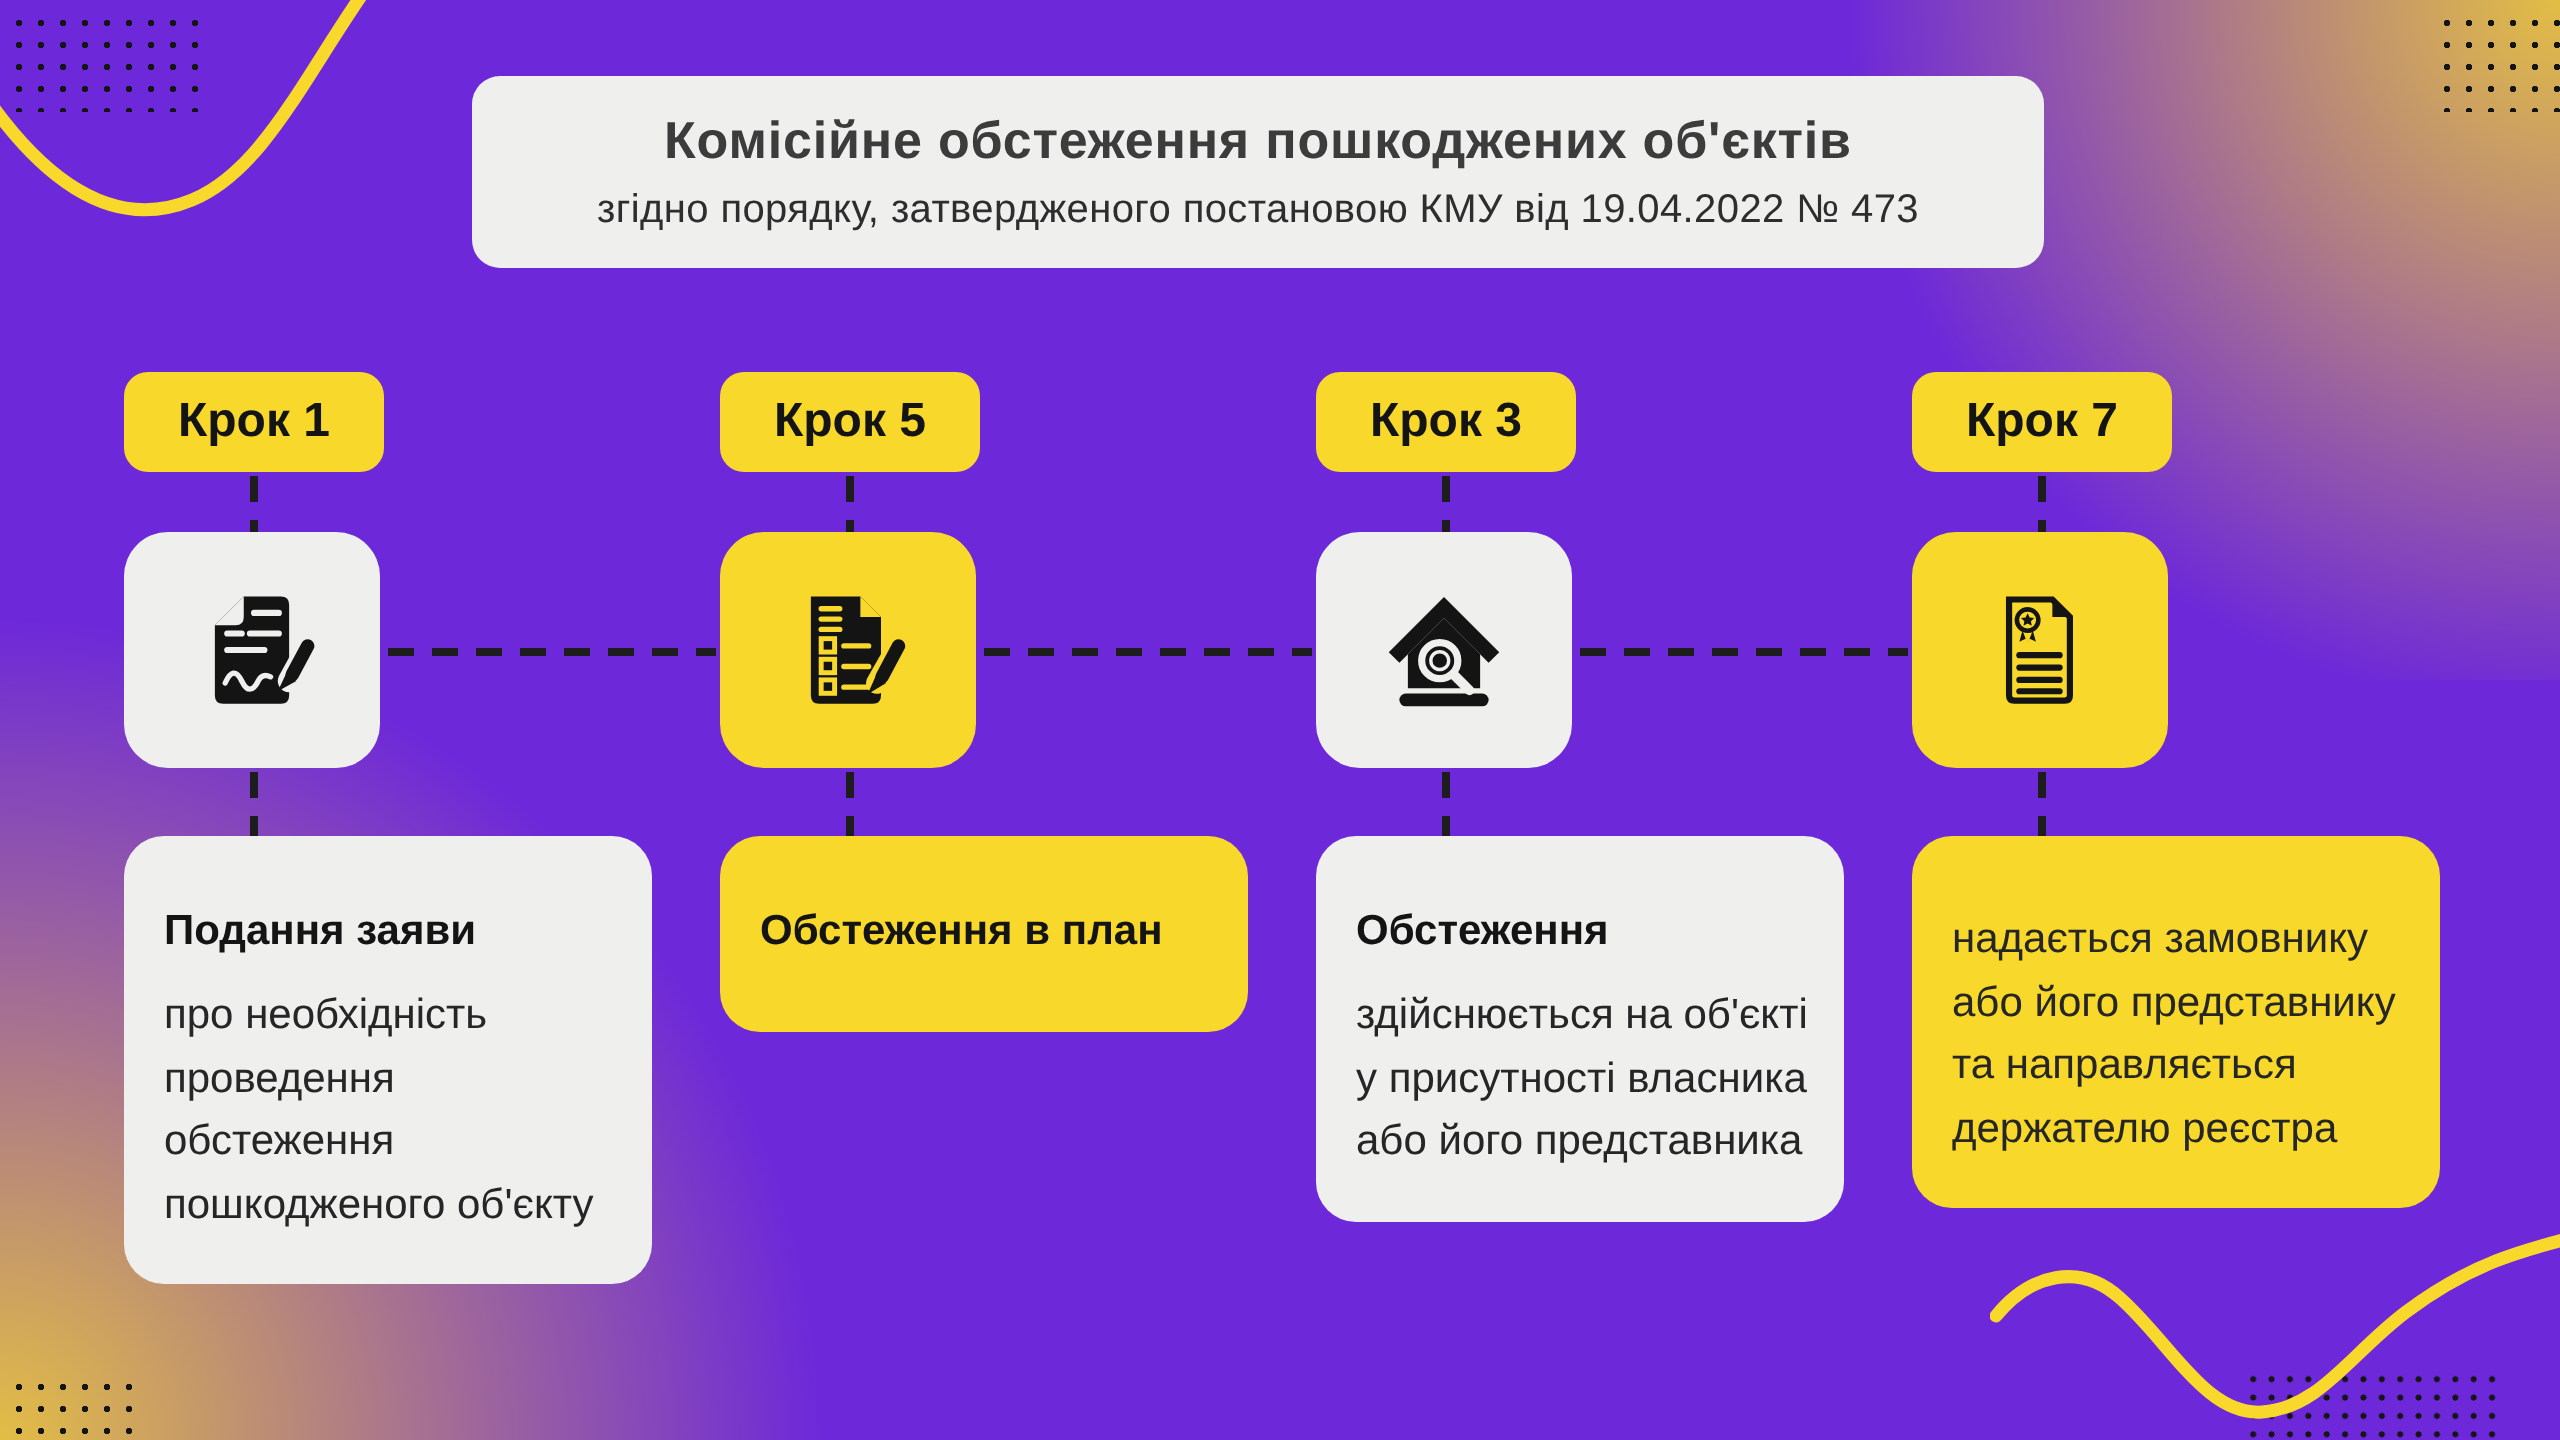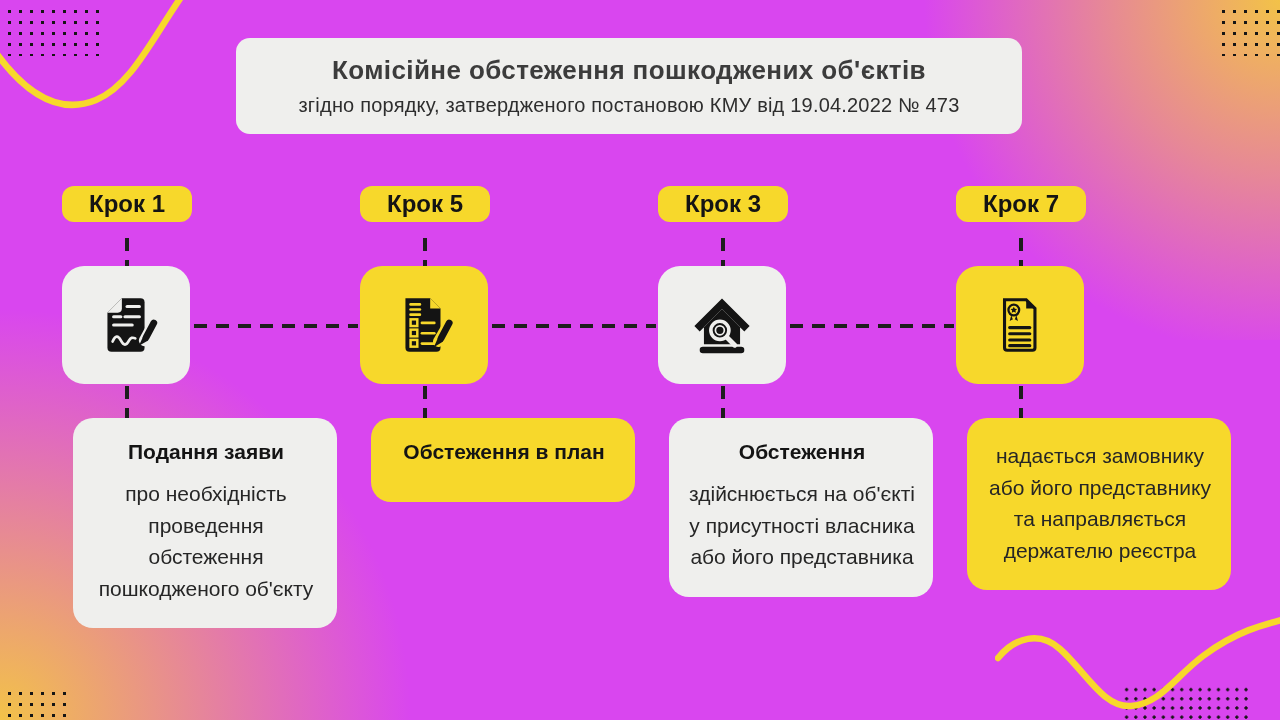--- a/index.html
+++ b/index.html
@@ -1,17 +1,17 @@
 <!DOCTYPE html>
 <html lang="uk"><head>
 <meta charset="utf-8">
 <style>
   html,body{margin:0;padding:0;background:#fff;}
   body{font-family:"Liberation Sans","DejaVu Sans",sans-serif;}
-  .canvas{position:relative;width:1280px;height:720px;overflow:hidden;background:#d946ef;text-align:center;}
+  .canvas{position:relative;width:1280px;height:720px;overflow:hidden;background:#6d28d9;}
 
   
   .decor{position:absolute;z-index:0;}
   .glow-tr{right:0;top:0;width:430px;height:340px;
     background:radial-gradient(circle at 100% 0%, rgba(247,216,43,.85) 0%, rgba(247,216,43,.45) 32%, rgba(247,216,43,0) 65%);}
   .glow-bl{left:0;bottom:0;width:460px;height:420px;
     background:radial-gradient(circle at 0% 100%, rgba(247,216,43,.85) 0%, rgba(247,216,43,.4) 35%, rgba(247,216,43,0) 66%);}
   .dots{background-image:radial-gradient(circle,#151515 1.5px,transparent 1.7px);background-size:11px 11px;}
   .dots-tl{left:4px;top:6px;width:101px;height:50px;}
   .dots-tr{left:1218px;top:6px;width:62px;height:50px;}
@@ -23,26 +23,26 @@
   .header-card{position:absolute;z-index:2;left:236px;top:38px;width:786px;height:96px;
     background:#efefed;border-radius:14px;display:flex;flex-direction:column;align-items:center;justify-content:center;gap:8px;}
   .header-title{font-size:26px;font-weight:700;color:#3c3c3c;letter-spacing:.4px;}
   .header-subtitle{font-size:20px;color:#2e2e2e;letter-spacing:.2px;}
 
   
   .connectors{position:absolute;left:0;top:0;z-index:1;}
 
   
   .col{position:absolute;top:186px;width:266px;z-index:2;}
-  .badge{width:130px;height:36px;border-radius:12px;background:var(--yellow);
+  .badge{width:130px;height:50px;border-radius:12px;background:var(--yellow);
     display:flex;align-items:center;justify-content:center;font-size:24px;font-weight:700;color:#141414;}
   .iconbox{position:absolute;top:80px;left:0;width:128px;height:118px;border-radius:22px;
     display:flex;align-items:center;justify-content:center;}
   .iconbox.gray{background:#efefed;} .iconbox.yellow{background:var(--yellow);}
-  .card{position:absolute;top:232px;left:11px;width:264px;border-radius:20px;padding:22px 18px 24px 20px;box-sizing:border-box;}
+  .card{position:absolute;top:232px;left:0;width:264px;border-radius:20px;padding:36px 18px 24px 20px;box-sizing:border-box;}
   .card.gray{background:#efefed;} .card.yellow{background:var(--yellow);}
   .card-title{font-size:21px;font-weight:700;color:#141414;margin:0 0 14px 0;}
   .card-body{font-size:21px;line-height:1.5;color:#262626;max-width:232px;}
 
   :root{--yellow:#f7d82b;--gray:#efefed;}
 </style>
 </head>
 <body>
 
 <div class="canvas">

